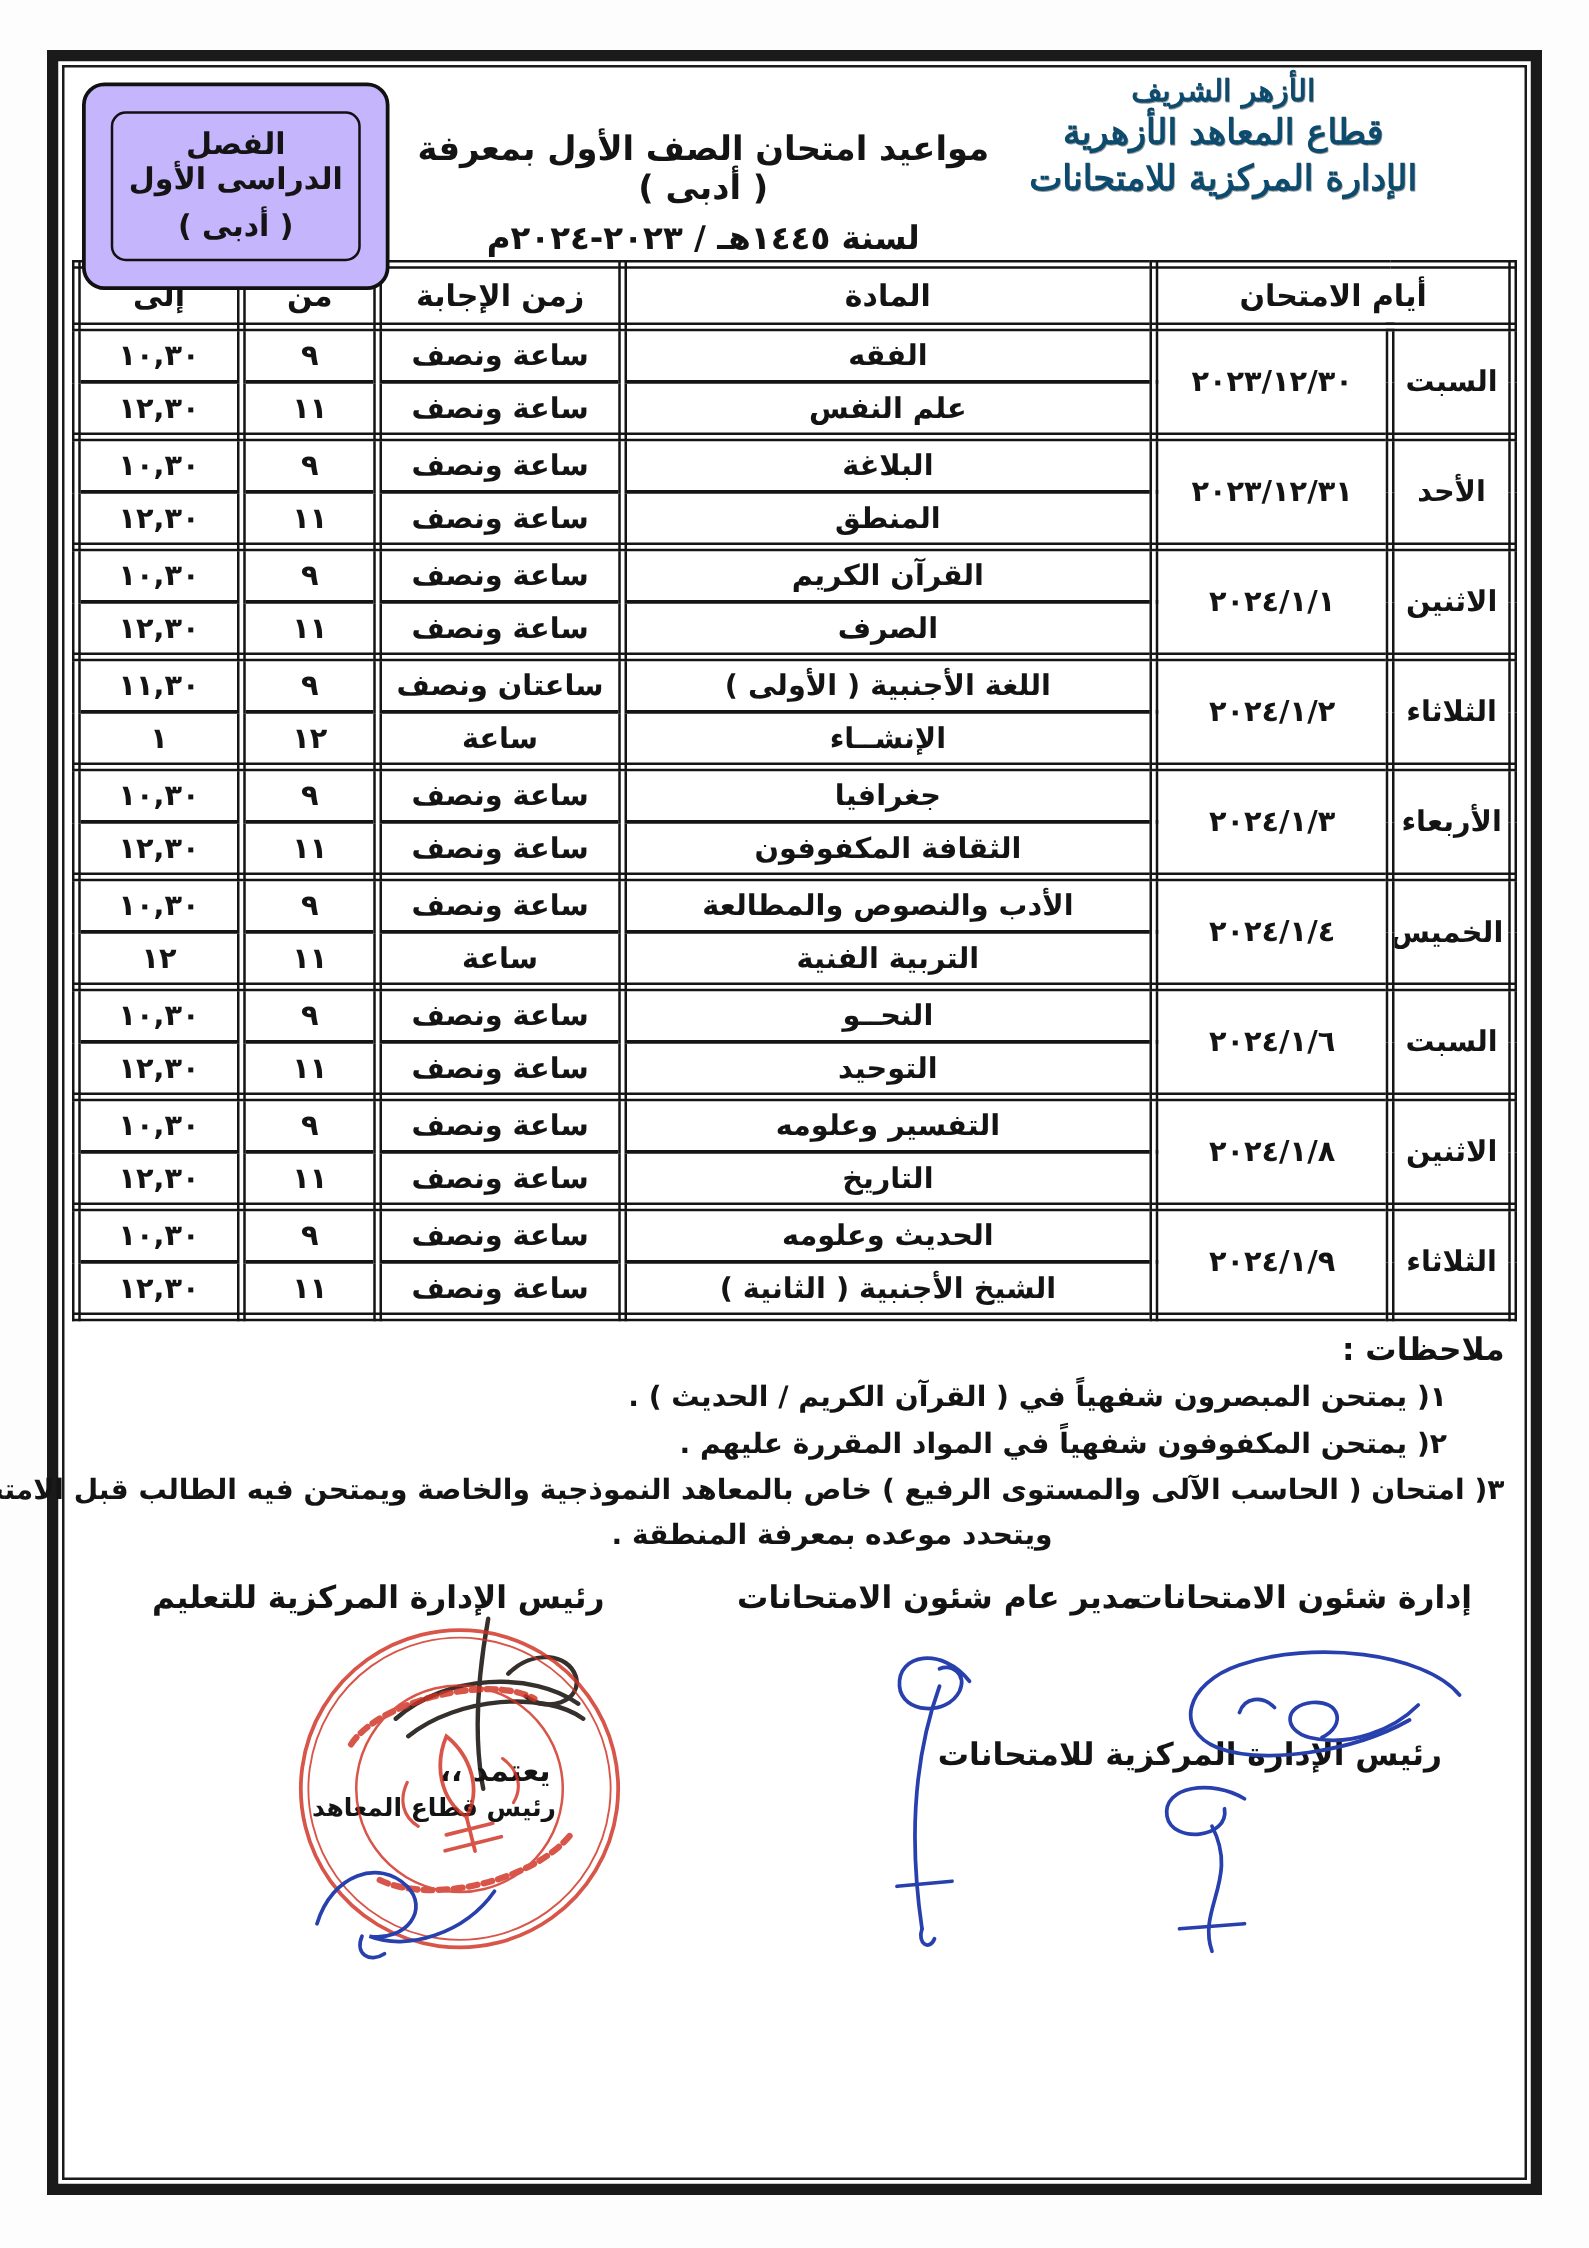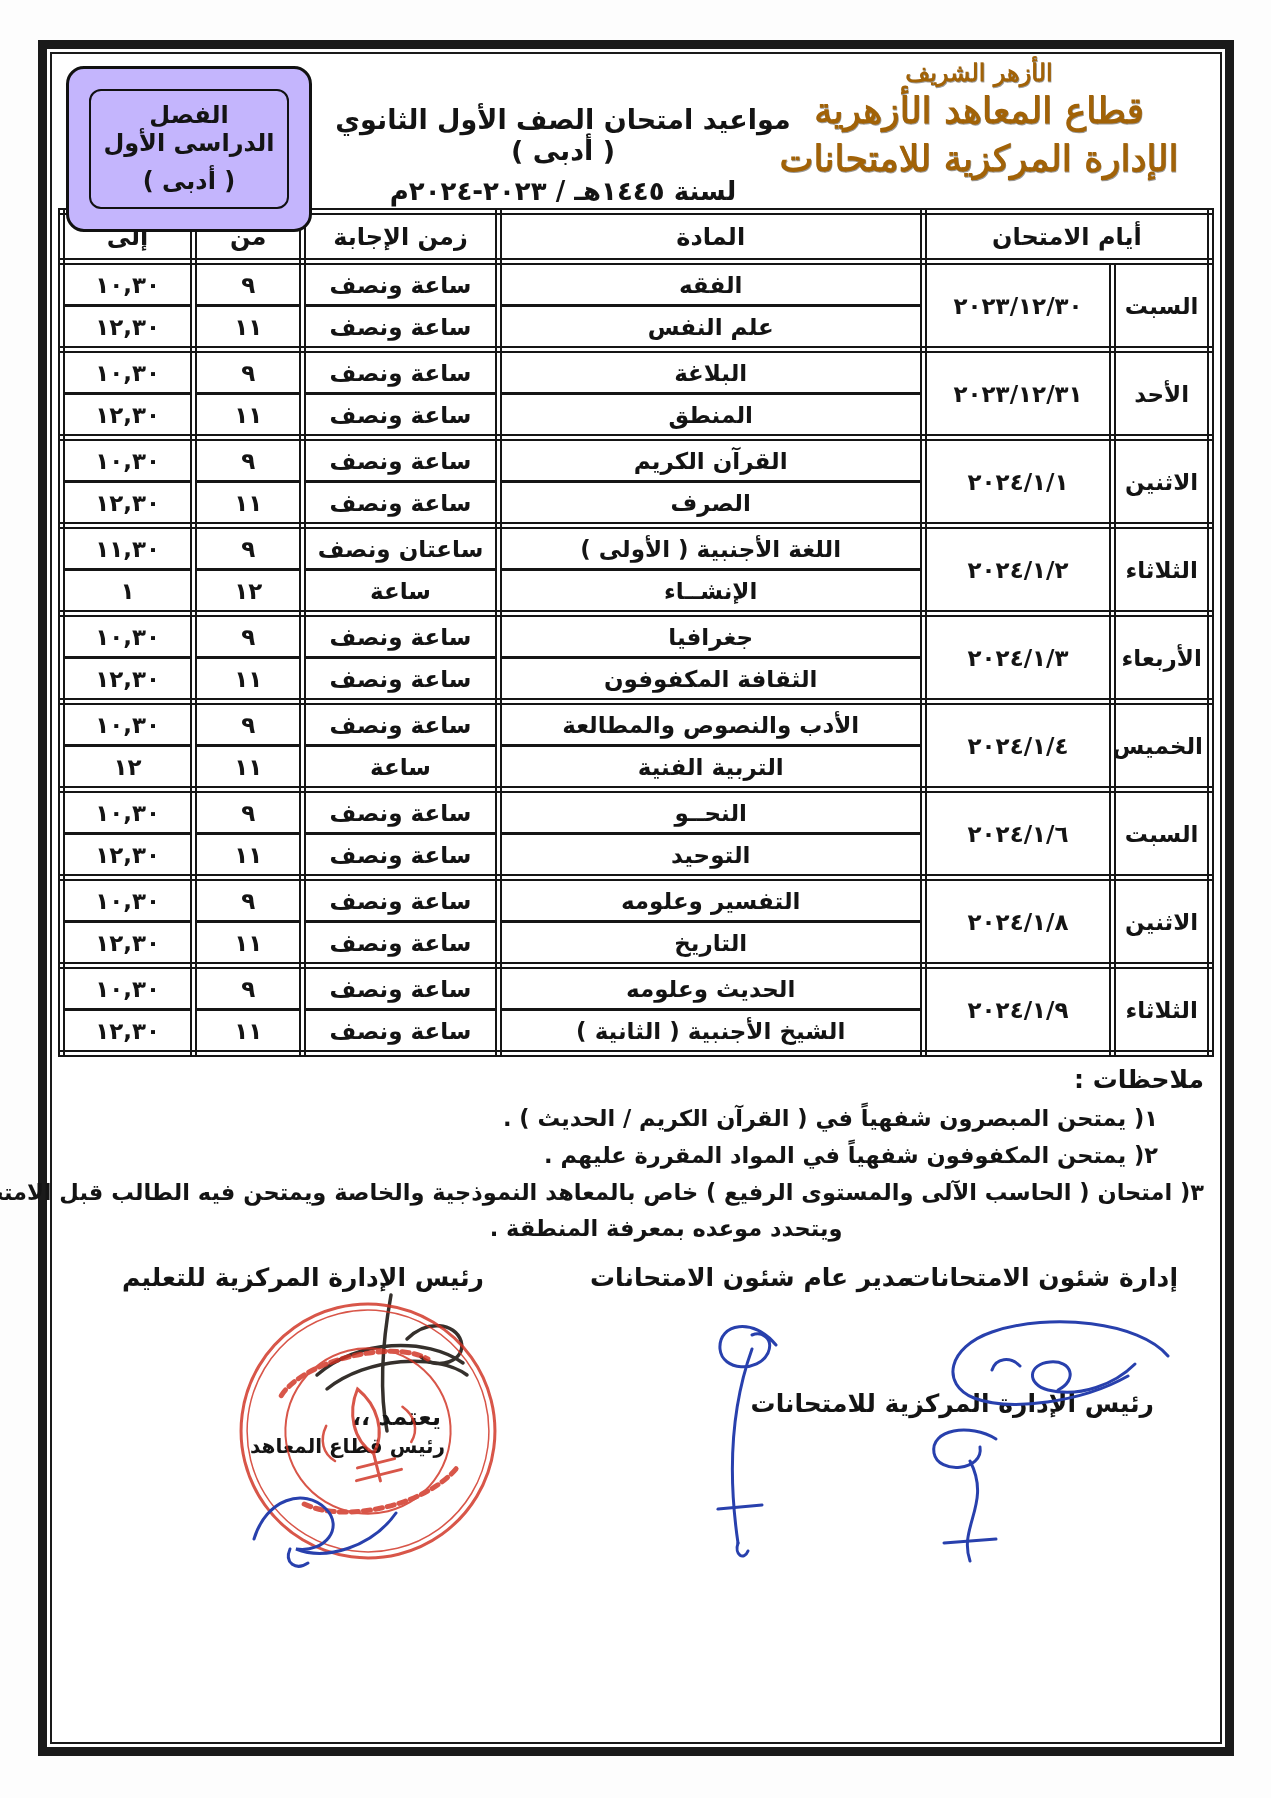--- a/index.html
+++ b/index.html
@@ -18,25 +18,25 @@
     position:absolute;left:38px;top:40px;width:1196px;height:1716px;
     border:9px solid #1a1a1a;background:#fff;
   }
   .inner{
     position:absolute;inset:3px;border:2px solid #1a1a1a;background:#fff;
   }
   
   .doc-header{position:relative;height:152px;}
   .org{
     position:absolute;top:4px;right:26px;width:430px;text-align:center;
-    font-family:"DejaVu Serif",serif;font-weight:bold;color:#a16207;
+    font-family:"DejaVu Serif",serif;font-weight:bold;color:#0c4a6e;
     text-shadow:0.6px 0.6px 0 #9a9a9a;
   }
   .org-l1{font-size:24px;letter-spacing:1px;}
-  .org-l2,.org-l3{font-size:36px;letter-spacing:0.5px;line-height:1.33;}
+  .org-l2,.org-l3{font-size:28px;letter-spacing:0.5px;line-height:1.33;}
   .main-title{position:absolute;top:50px;left:278px;width:466px;text-align:center;font-weight:bold;}
   .main-title .t1{font-size:27px;}
   .main-title .t2{font-size:26px;margin-top:10px;letter-spacing:0.5px;}
   .term-box{
     position:absolute;top:12px;left:14px;width:246px;
     border:3px solid #111;border-radius:18px;padding:20px;background:#c4b5fd;
   }
   .term-box-in{
     border:2px solid #111;border-radius:12px;padding:10px 4px 12px;
     text-align:center;font-weight:bold;font-size:24px;
@@ -94,21 +94,21 @@
 <div class="page-frame">
   <div class="inner">
 
     <div class="doc-header">
       <div class="org">
         <div class="org-l1">الأزهر الشريف</div>
         <div class="org-l2">قطاع المعاهد الأزهرية</div>
         <div class="org-l3">الإدارة المركزية للامتحانات</div>
       </div>
       <div class="main-title">
-        <div class="t1">مواعيد امتحان الصف الأول الثانوي ( أدبى )</div>
+        <div class="t1">مواعيد امتحان الصف الأول بمعرفة ( أدبى )</div>
         <div class="t2">لسنة ١٤٤٥هـ / ٢٠٢٣-٢٠٢٤م</div>
       </div>
       <div class="term-box">
         <div class="term-box-in">
           <div class="b1">الفصل الدراسى الأول</div>
           <div class="b2">( أدبى )</div>
         </div>
       </div>
     </div>
 

